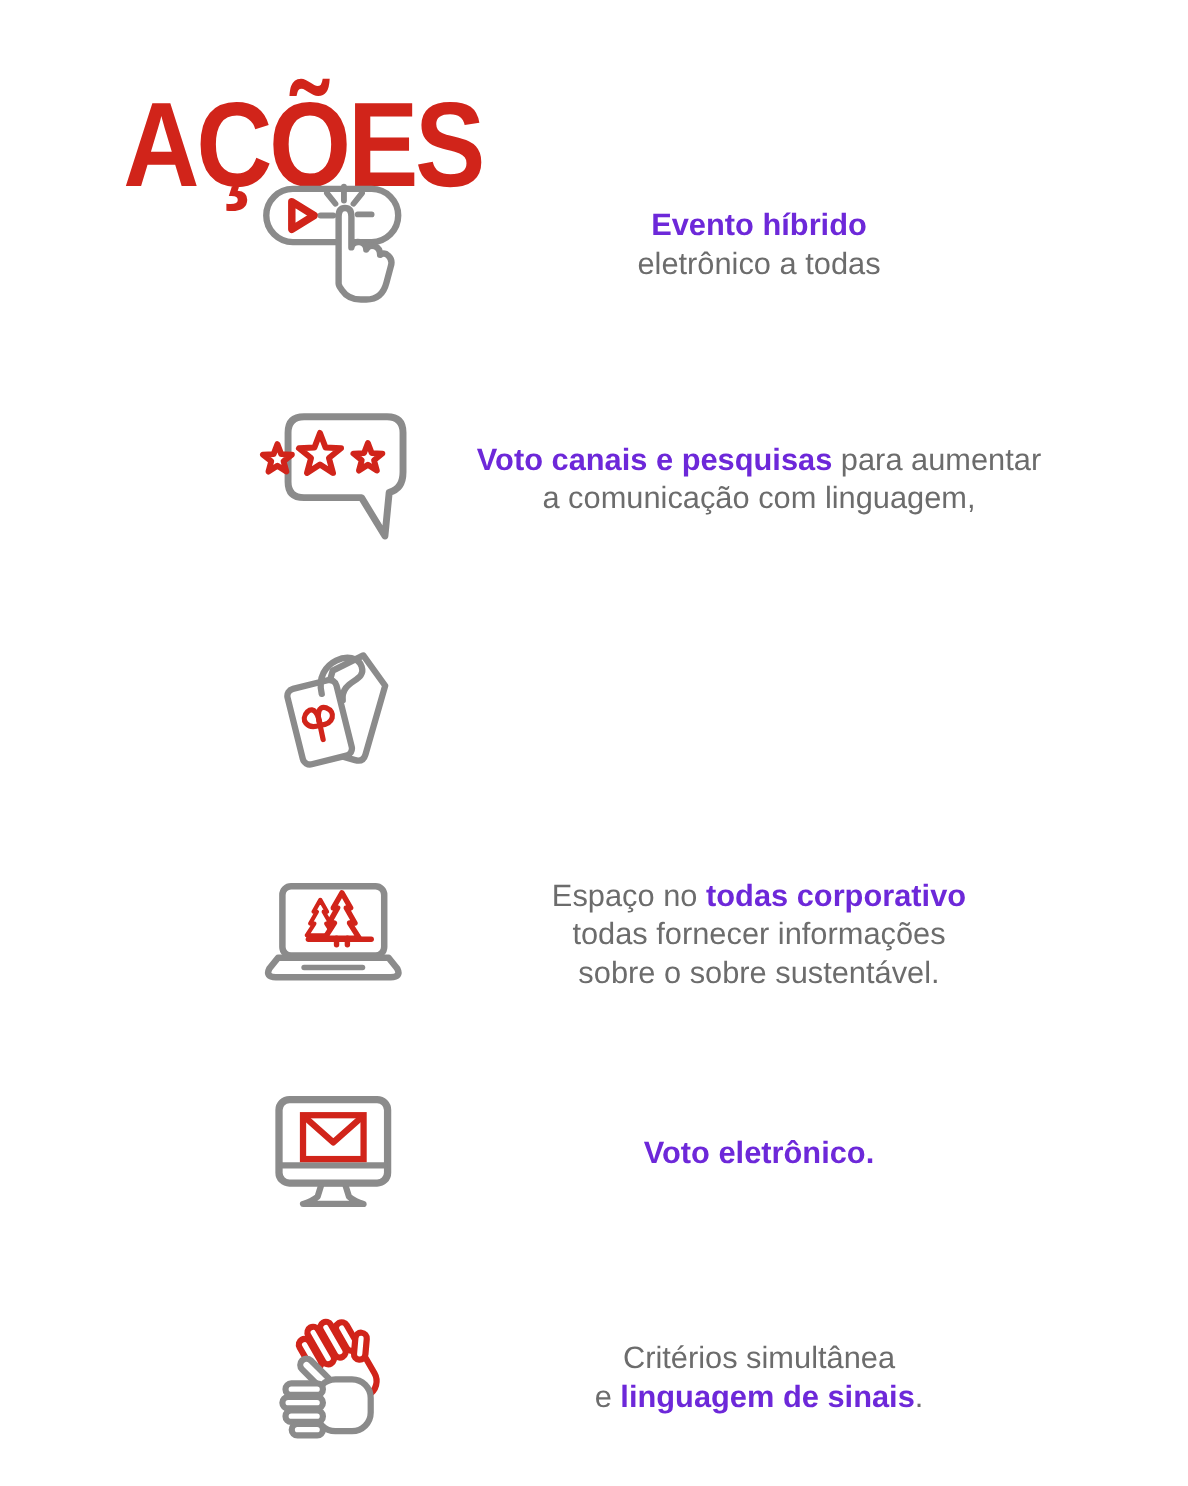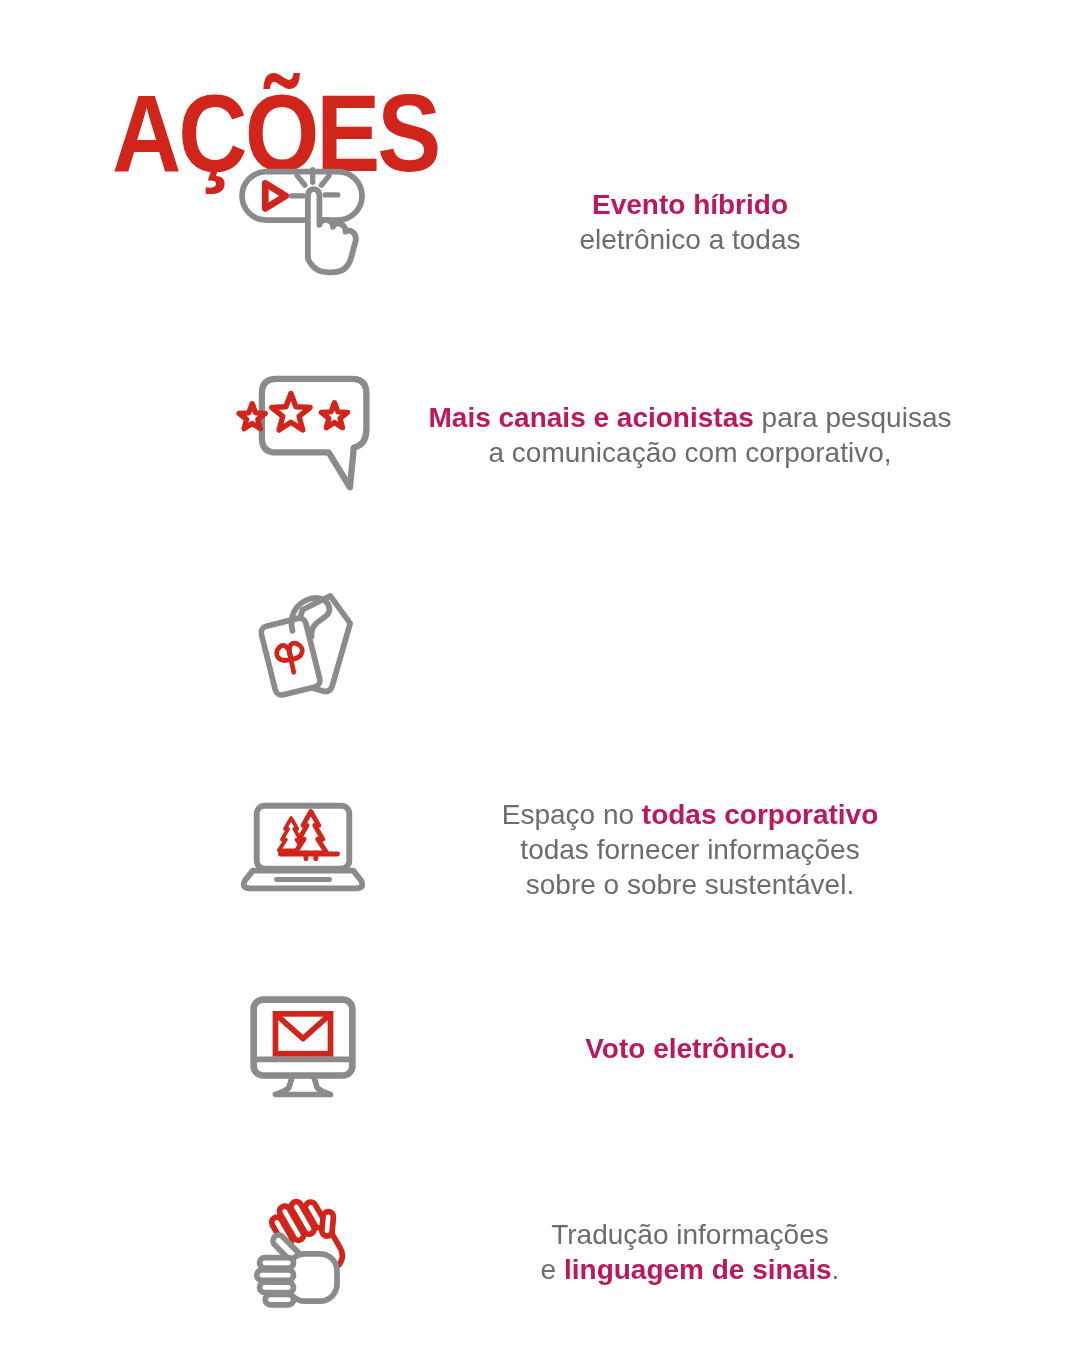--- a/index.html
+++ b/index.html
@@ -22,21 +22,21 @@
   .row:nth-child(6){height:204px;}
   .icon-wrap{
     position:absolute;left:303px;top:50%;transform:translate(-50%,-50%);
     display:flex;align-items:center;justify-content:center;
   }
   .text{
     position:absolute;left:690px;top:50%;transform:translate(-50%,-50%);
     width:580px;text-align:center;color:#6c6c6c;
     font-size:28px;line-height:35px;
   }
-  .text .bold{font-weight:bold;color:#be185d;}
+  .text .bold{font-weight:bold;color:#6d28d9;}
   svg{display:block;}
 </style>
 </head>
 <body>
 
 <h1 class="title">AÇÕES</h1>
 
 <div class="rows">
 
   <div class="row">
@@ -68,22 +68,22 @@
         </defs>
         <path d="M50 8 H128 Q143 8 143 23 V60 Q143 76 130 79 L126 120 L104 84 H50 Q35 84 35 69 V23 Q35 8 50 8 Z" fill="none" stroke="#8b8b8b" stroke-width="6.5" stroke-linejoin="round"></path>
         <g stroke="#d1241a" fill="#ffffff" stroke-linejoin="round">
           <use href="#st" transform="translate(25,48) scale(0.55)" stroke-width="10"></use>
           <use href="#st" transform="translate(65,44) scale(0.8)" stroke-width="7"></use>
           <use href="#st" transform="translate(110,47) scale(0.55)" stroke-width="10"></use>
         </g>
       </svg>
     </div>
     <div class="text">
-        <div><span class="bold">Mais canais e acionistas</span><span> para pesquisas</span></div>
-        <div><span>a comunicação com corporativo,</span></div>
+        <div><span class="bold">Voto canais e pesquisas</span><span> para aumentar</span></div>
+        <div><span>a comunicação com linguagem,</span></div>
       </div>
   </div>
 
   <div class="row">
     <div class="icon-wrap">
       <svg width="105" height="134" viewBox="0 0 110 140">
         <path d="M70 14 L98 36 L98 104 Q98 112 90 112 L54 112 Q46 112 46 104 L46 36 Z" transform="rotate(16 72 63)" fill="#ffffff" stroke="#8b8b8b" stroke-width="6" stroke-linejoin="round"></path>
         <rect x="18" y="42" width="48" height="74" rx="7" transform="rotate(-14 42 79)" fill="#ffffff" stroke="#8b8b8b" stroke-width="6"></rect>
         <path d="M44 52 C36 20 76 8 82 26 C87 41 62 38 64 58" fill="none" stroke="#8b8b8b" stroke-width="6" stroke-linecap="round"></path>
         <g transform="translate(41,80) rotate(-12)" stroke="#d1241a" stroke-width="5" fill="none" stroke-linecap="round" stroke-linejoin="round">
@@ -146,18 +146,18 @@
           <rect x="42" y="34" width="12" height="36" rx="6" transform="rotate(-45 48 68)"></rect>
           <rect x="38" y="62" width="52" height="50" rx="18"></rect>
           <rect x="8" y="66" width="36" height="11" rx="5.5"></rect>
           <rect x="5" y="79" width="39" height="11" rx="5.5"></rect>
           <rect x="8" y="92" width="36" height="11" rx="5.5"></rect>
           <rect x="14" y="105" width="30" height="11" rx="5.5"></rect>
         </g>
       </svg>
     </div>
     <div class="text">
-        <div><span>Tradução informações</span></div>
+        <div><span>Critérios simultânea</span></div>
         <div><span>e </span><span class="bold">linguagem de sinais</span><span>.</span></div>
       </div>
   </div>
 
 </div>
 
 </body></html>

